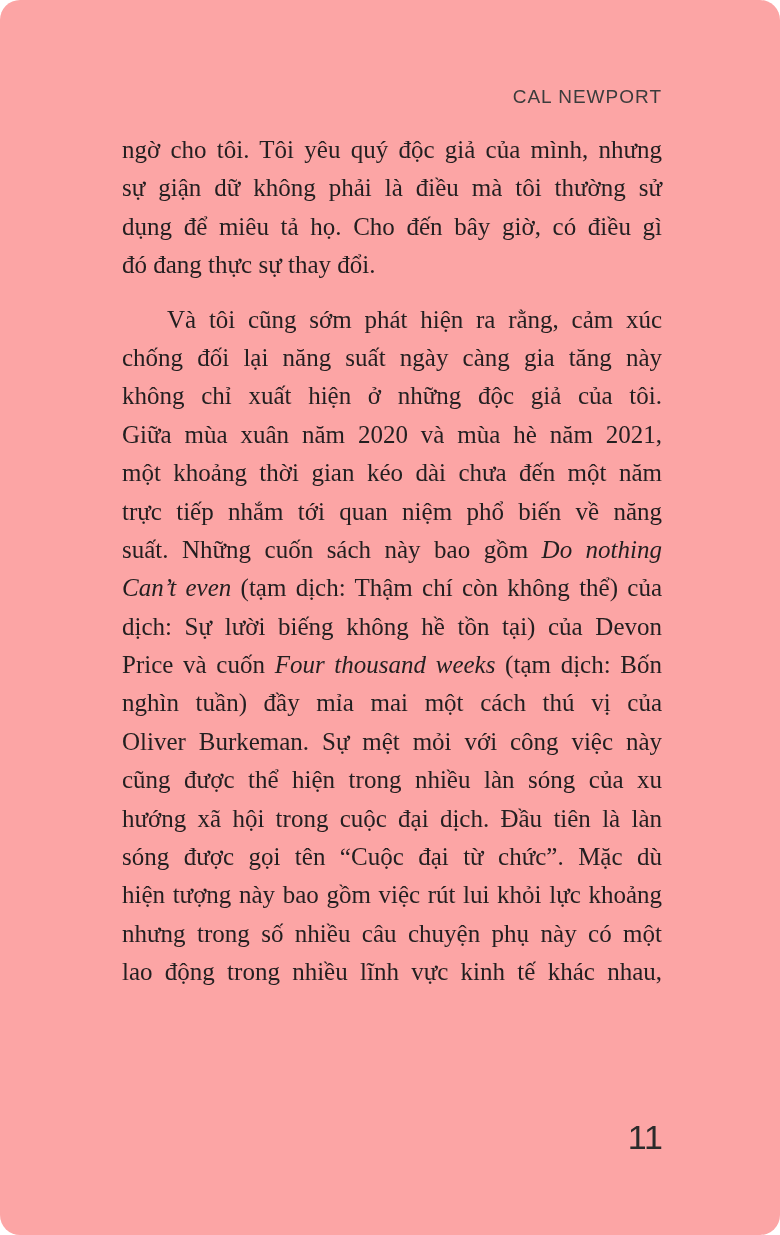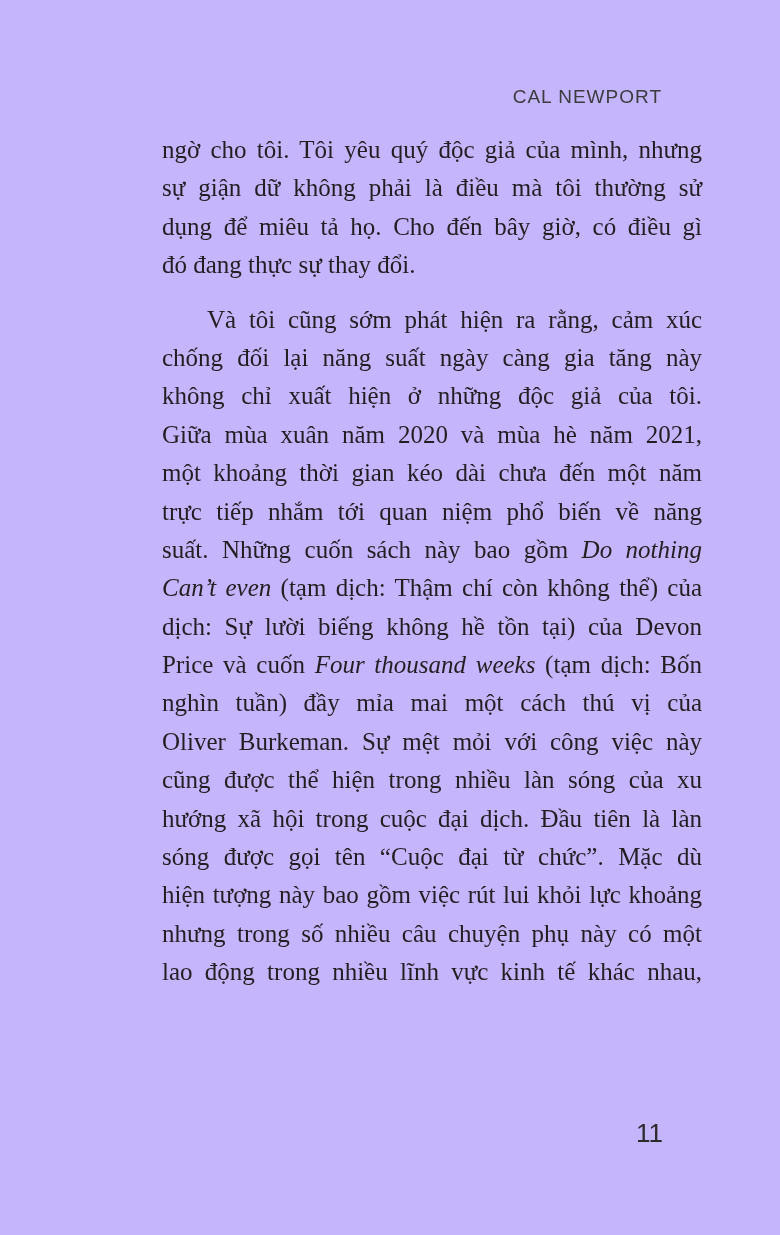--- a/index.html
+++ b/index.html
@@ -4,43 +4,43 @@
 <style>
   html, body {
     margin: 0;
     padding: 0;
     background: #ffffff;
   }
   .page {
     position: relative;
     width: 780px;
     height: 1235px;
-    background: #c4b5fd;
+    background: #fca5a5;
     overflow: hidden;
     font-family: "Liberation Serif", serif;
+    border-radius: 20px;
   }
   .running-header {
     position: absolute;
     top: 86px;
     right: 118px;
     font-family: "Liberation Sans", sans-serif;
     font-size: 19px;
     letter-spacing: 1px;
     color: #3c3c3c;
     white-space: nowrap;
   }
   .body-text {
     position: absolute;
     left: 122px;
     top: 131px;
     width: 540px;
     font-size: 25px;
     line-height: 38.4px;
     color: #231f20;
-    margin-left: 40px;
   }
   .line {
     text-align: justify;
     text-align-last: justify;
     height: 38.4px;
     white-space: normal;
   }
   .line.para-end {
     text-align-last: left;
   }
@@ -51,21 +51,21 @@
     text-indent: 45px;
   }
   .italic {
     font-style: italic;
   }
   .page-number {
     position: absolute;
     top: 1118px;
     right: 117px;
     font-family: "Liberation Sans", sans-serif;
-    font-size: 26px;
+    font-size: 34px;
     color: #2b2b2b;
   }
 </style>
 </head>
 <body>
 
 <div class="page">
   <div class="running-header">CAL NEWPORT</div>
 
   <div class="body-text">

